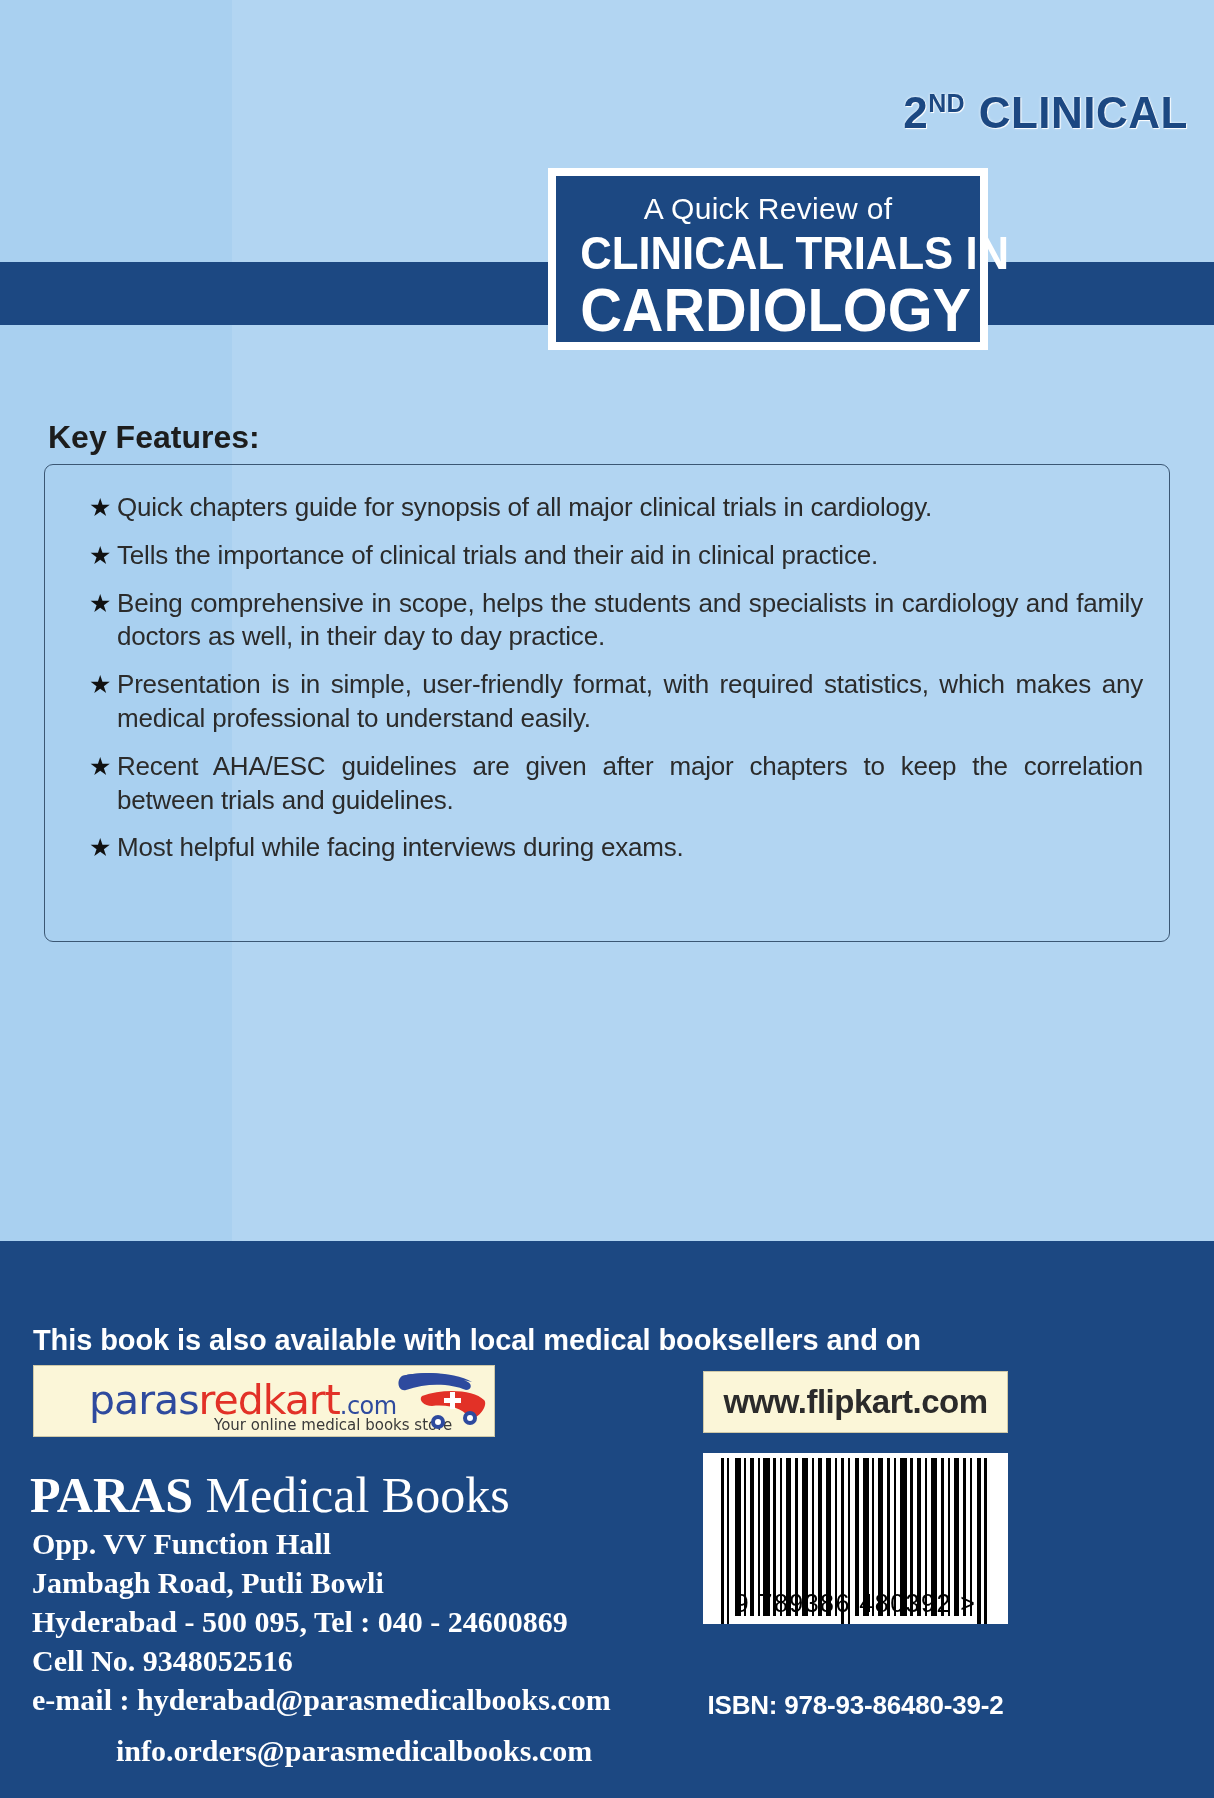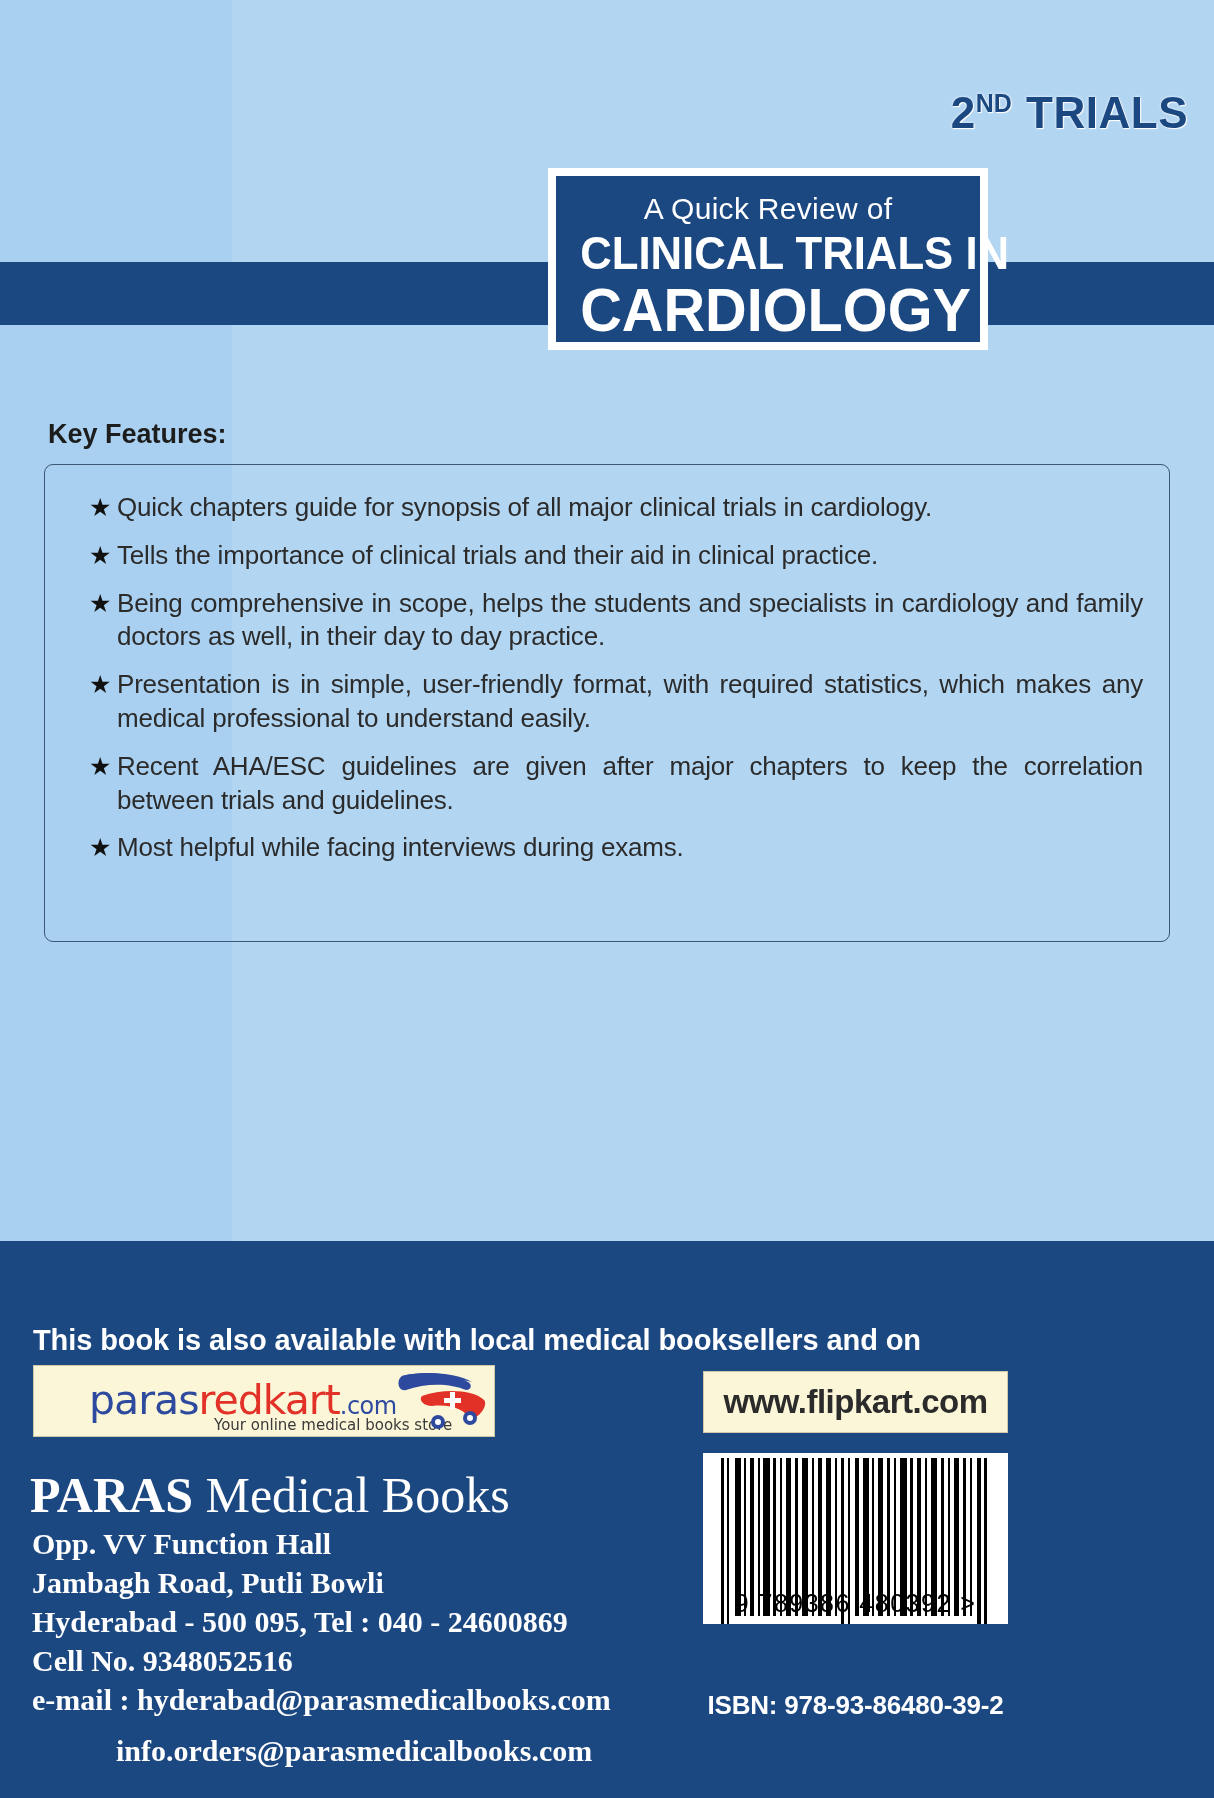--- a/index.html
+++ b/index.html
@@ -102,21 +102,21 @@
     line-height: 1.02;
     margin-top: 2px;
   }
 
   
   .kf-heading {
     position: absolute;
     left: 48px; top: 419px;
     font-family: "Liberation Sans", sans-serif;
     font-weight: bold;
-    font-size: 27px;
+    font-size: 32px;
     color: #1d1d1d;
     letter-spacing: 0px;
   }
 
   .kf-box {
     position: absolute;
     left: 44px; top: 464px;
     width: 1126px;
     height: 478px;
     box-sizing: border-box;
@@ -297,21 +297,21 @@
 <body>
 
 <div id="cover">
 
   <div class="top-area">
     <div class="light-panel"></div>
     <div class="navy-band"></div>
   </div>
 
   <div class="edition">
-    <span>2</span><span class="sup">ND</span><span class="sp"> </span><span>TRIALS</span>
+    <span>2</span><span class="sup">ND</span><span class="sp"> </span><span>CLINICAL</span>
   </div>
 
   <div class="title-block">
     <div class="title-kicker">A Quick Review of</div>
     <div class="title-main">CLINICAL TRIALS IN</div>
     <div class="title-main big">CARDIOLOGY</div>
   </div>
 
   <div class="kf-heading">Key Features:</div>
 

